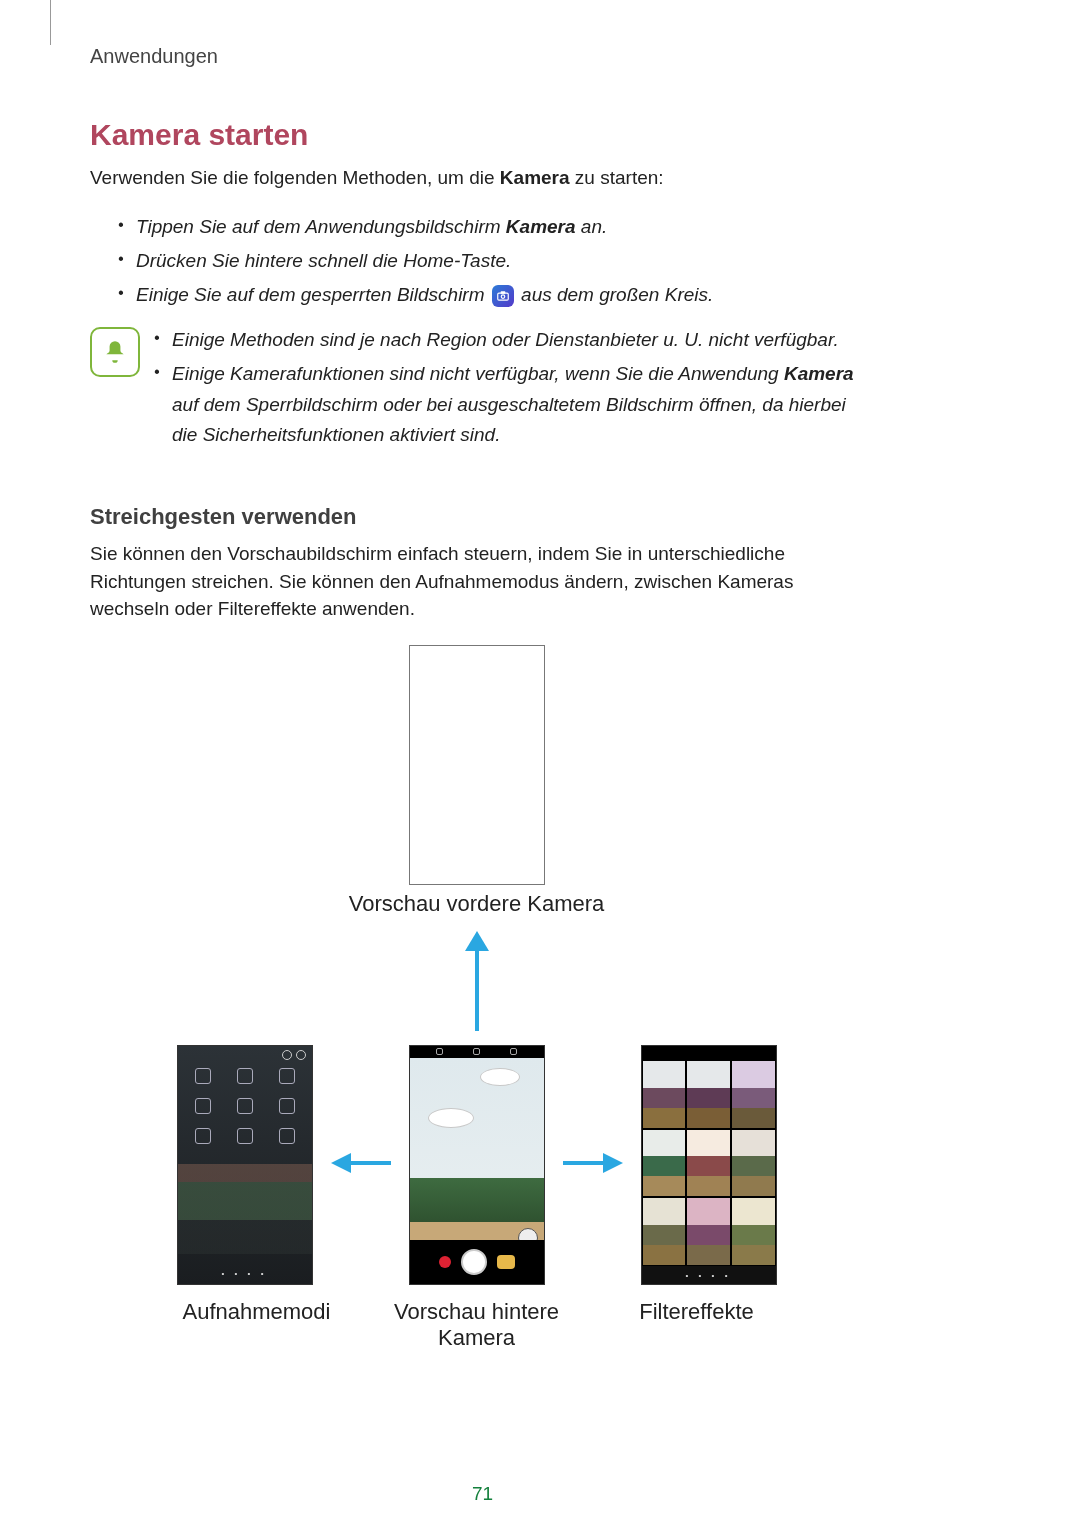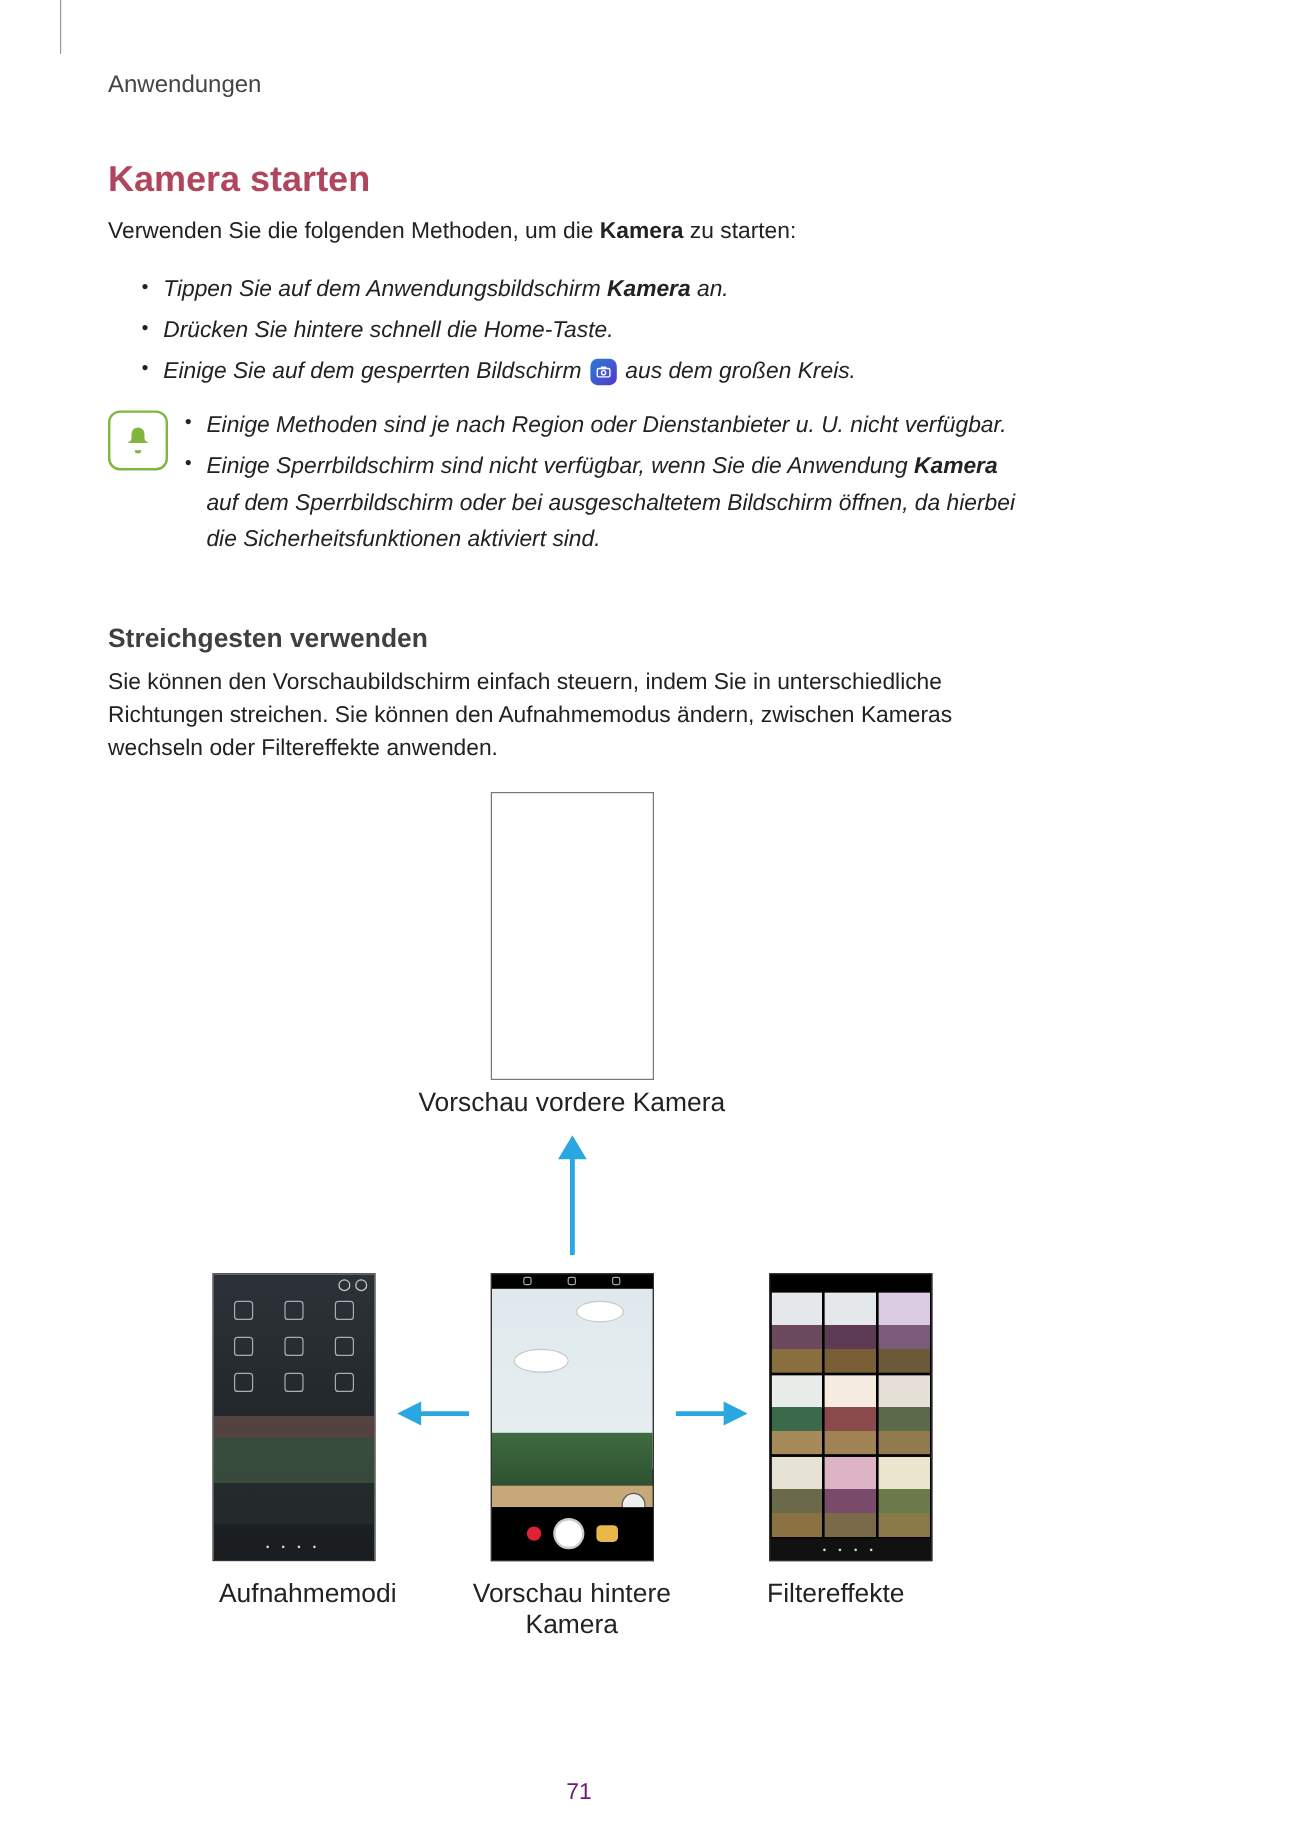--- a/index.html
+++ b/index.html
@@ -6,21 +6,21 @@
     margin: 0;
     padding: 0;
     background: #fff;
     font-family: "Segoe UI", "Helvetica Neue", Arial, sans-serif;
     color: #222;
   }
   .page {
     width: 953px;
     min-height: 1527px;
     box-sizing: border-box;
-    padding: 60px 90px 30px 90px;
+    padding: 45px 90px 30px 90px;
     position: relative;
   }
   .edge-line {
     position: absolute;
     left: 50px;
     top: 0;
     height: 45px;
     border-left: 1px solid #999;
   }
   .breadcrumb {
@@ -227,21 +227,21 @@
   .captions-row {
     display:flex; justify-content:flex-start;
     width: 660px; margin: 8px auto 0 auto;
   }
   .captions-row .caption { flex:1; }
   .page-number {
     position: absolute;
     left: 12px; right: 0; bottom: 22px;
     text-align: center;
     font-size: 19px;
-    color: #701a75;
+    color: #15803d;
   }
 </style>
 </head>
 <body>
 
 <div class="page">
   <div class="edge-line"></div>
 
   <div class="breadcrumb">Anwendungen</div>
 
@@ -271,21 +271,21 @@
 
   <div class="note-block">
     <div class="note-icon">
       <svg viewBox="0 0 24 24">
           <path d="M12 2a5 5 0 0 0-5 5v3.5c0 .9-.5 1.7-1.2 2.2L4 14h16l-1.8-1.3c-.7-.5-1.2-1.3-1.2-2.2V7a5 5 0 0 0-5-5zm0 20a2.5 2.5 0 0 0 2.5-2.5h-5A2.5 2.5 0 0 0 12 22z"></path>
         </svg>
     </div>
     <ul class="bullets">
       <li>Einige Methoden sind je nach Region oder Dienstanbieter u. U. nicht verfügbar.</li>
       <li>
-        <span>Einige Sperrbildschirm sind nicht verfügbar, wenn Sie die Anwendung </span><strong>Kamera</strong><span> auf dem Sperrbildschirm oder bei ausgeschaltetem Bildschirm öffnen, da hierbei die Sicherheitsfunktionen aktiviert sind.</span>
+        <span>Einige Kamerafunktionen sind nicht verfügbar, wenn Sie die Anwendung </span><strong>Kamera</strong><span> auf dem Sperrbildschirm oder bei ausgeschaltetem Bildschirm öffnen, da hierbei die Sicherheitsfunktionen aktiviert sind.</span>
       </li>
     </ul>
   </div>
 
   <h2 class="subsection">Streichgesten verwenden</h2>
   <p class="body">Sie können den Vorschaubildschirm einfach steuern, indem Sie in unterschiedliche Richtungen streichen. Sie können den Aufnahmemodus ändern, zwischen Kameras wechseln oder Filtereffekte anwenden.</p>
 
   <div class="diagram">
     <div class="phone-placeholder"></div>
     <div class="caption">Vorschau vordere Kamera</div>

